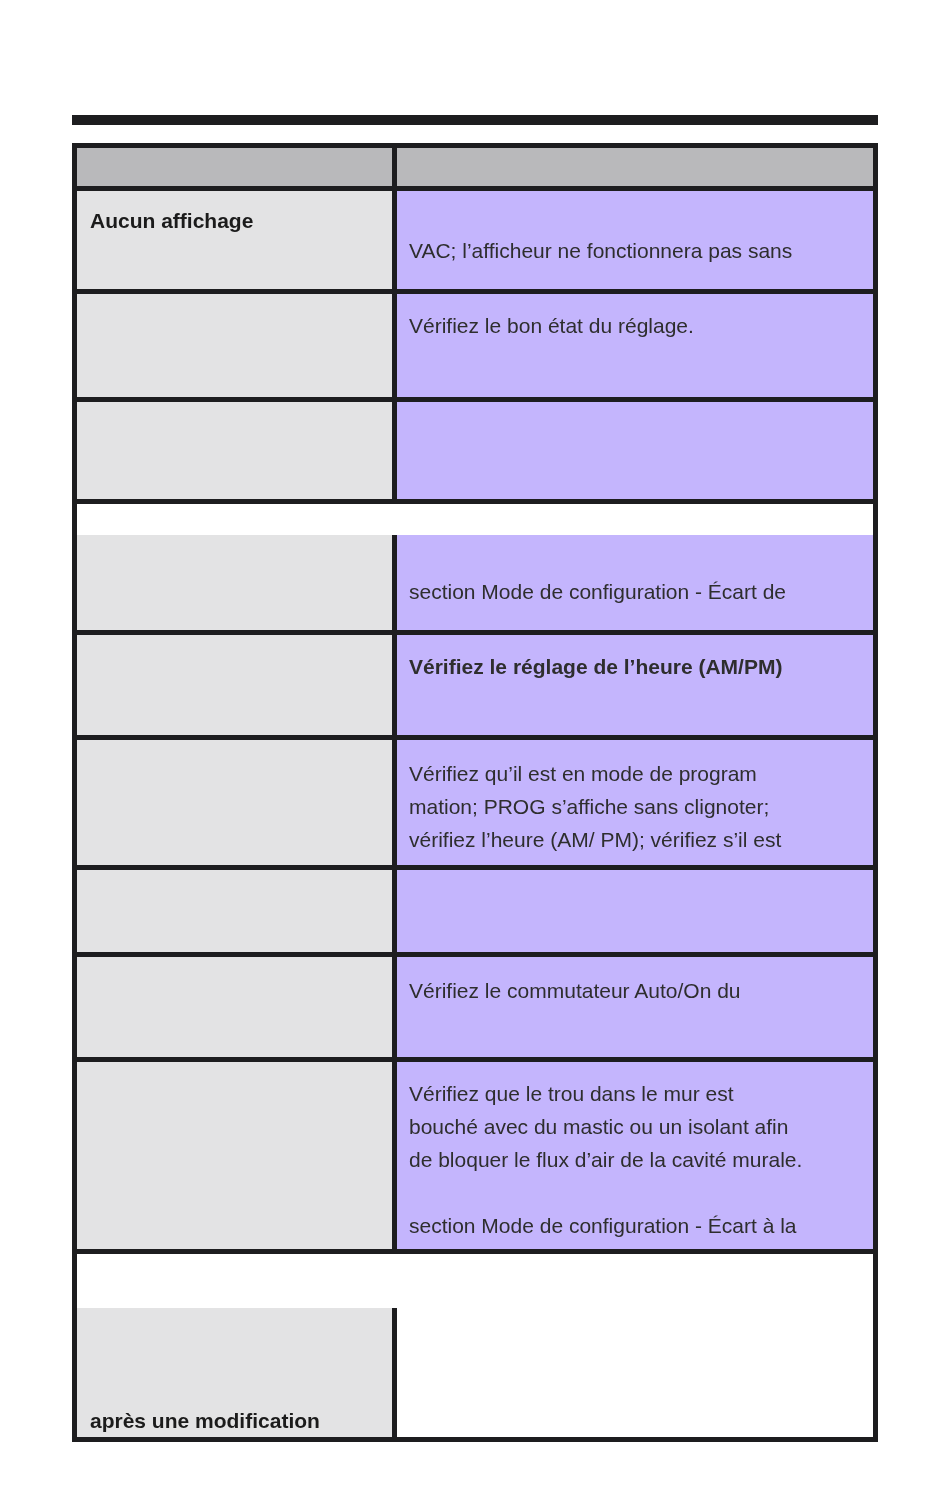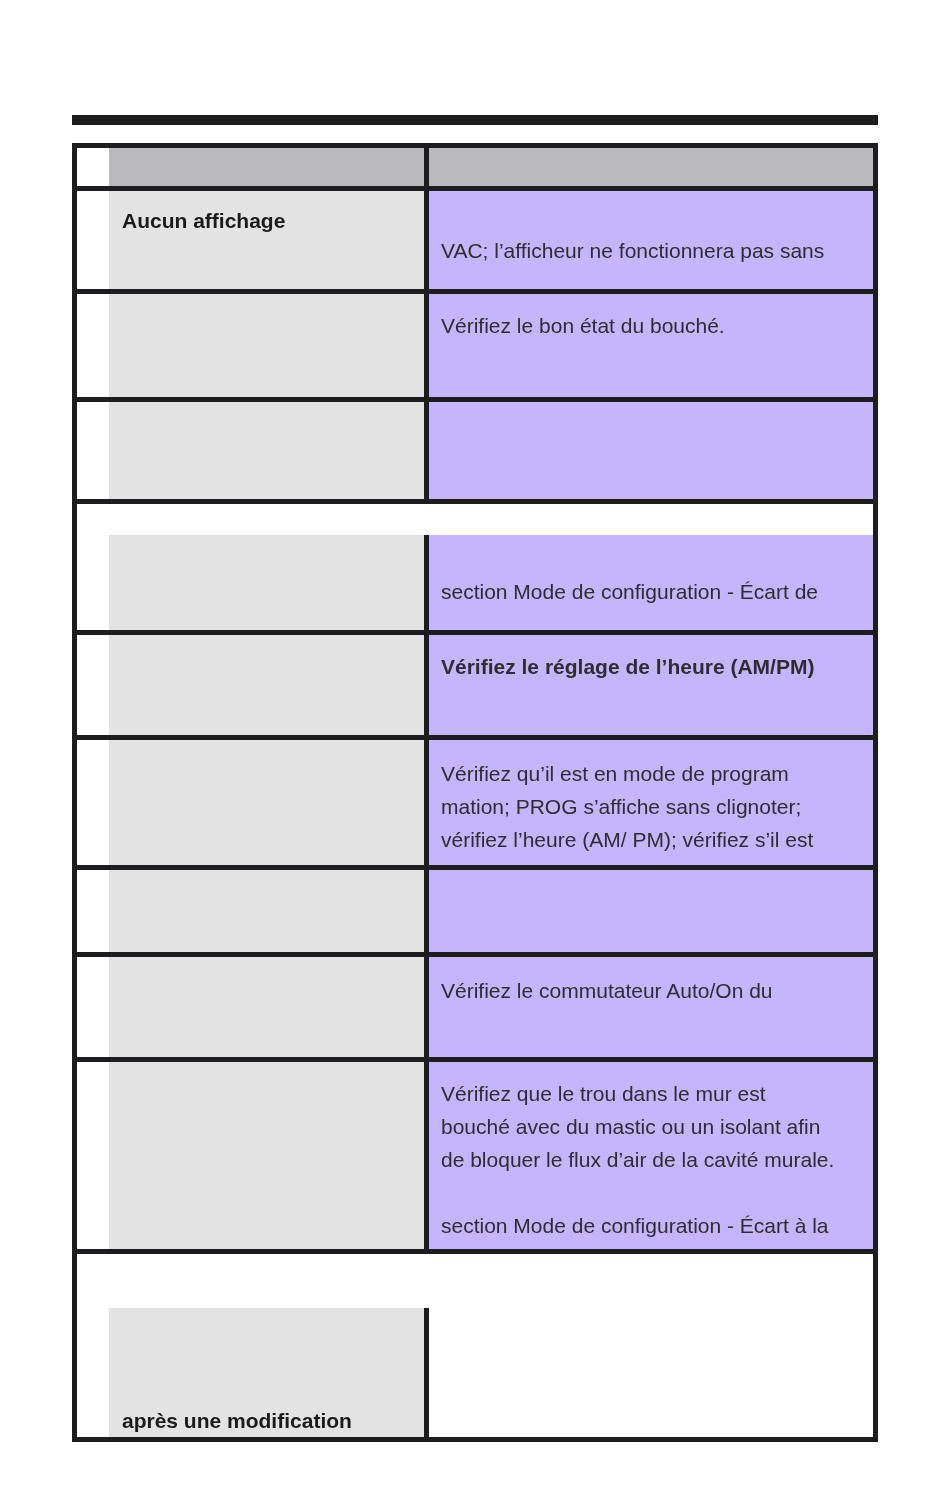--- a/index.html
+++ b/index.html
@@ -10,21 +10,21 @@
   }
   .page{position:absolute;inset:0;}
   .top-rule{
     position:absolute;left:72px;top:115px;width:806px;height:10px;
     background:#1d1d1f;
   }
   .ttable{
     position:absolute;left:72px;top:143px;width:806px;
     border:5px solid #1d1d1f;background:#ffffff;box-sizing:border-box;
   }
-  .trow{display:flex;align-items:stretch;border-bottom:5px solid #1d1d1f;padding-left:32px;}
+  .trow{display:flex;align-items:stretch;border-bottom:5px solid #1d1d1f;}
   .trow:last-child{border-bottom:none;}
   .cell{box-sizing:border-box;font-size:21px;line-height:33px;}
   .cl{
     width:320px;flex:0 0 320px;border-right:5px solid #1d1d1f;
     background:#e3e3e4;padding-left:13px;padding-right:8px;
     font-weight:bold;color:#1b1b1b;
   }
   .cr{flex:1 1 auto;background:#c4b5fd;padding-left:12px;padding-right:6px;}
   .row-h{height:38px;}
   .row-h .cl,.row-h .cr{background:#b9b9bb;}
@@ -57,21 +57,21 @@
     <div class="trow row-1">
       <div class="cell cl">Aucun affichage</div>
       <div class="cell cr">
         <span class="line">VAC; l’afficheur ne fonctionnera pas sans</span>
       </div>
     </div>
 
     <div class="trow row-2">
       <div class="cell cl"></div>
       <div class="cell cr">
-        <span class="line">Vérifiez le bon état du bouché.</span>
+        <span class="line">Vérifiez le bon état du réglage.</span>
       </div>
     </div>
 
     <div class="trow row-3">
       <div class="cell cl"></div>
       <div class="cell cr"></div>
     </div>
 
     <div class="trow row-4">
       <div class="cell cl"></div>

